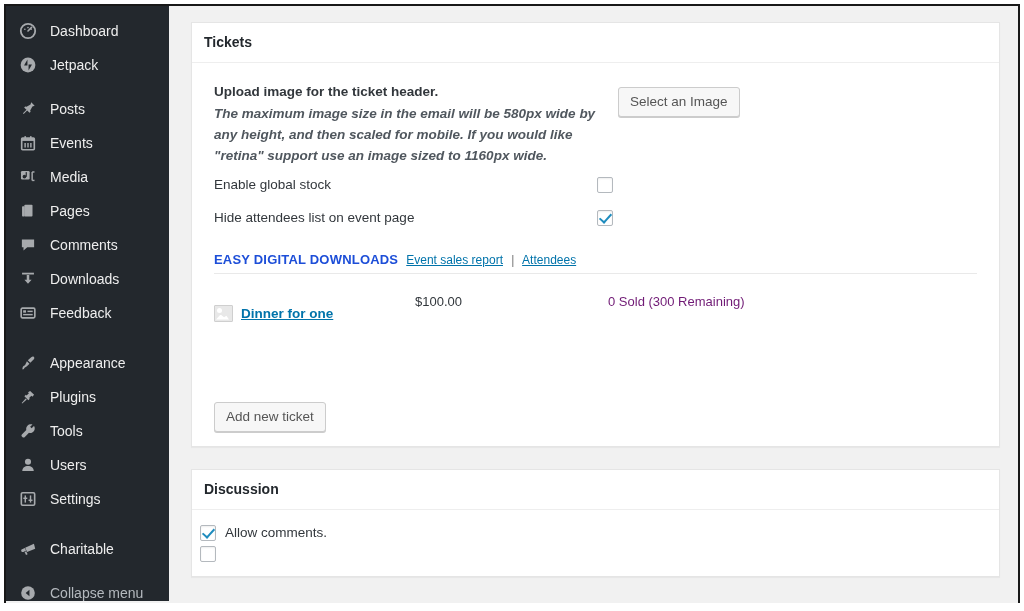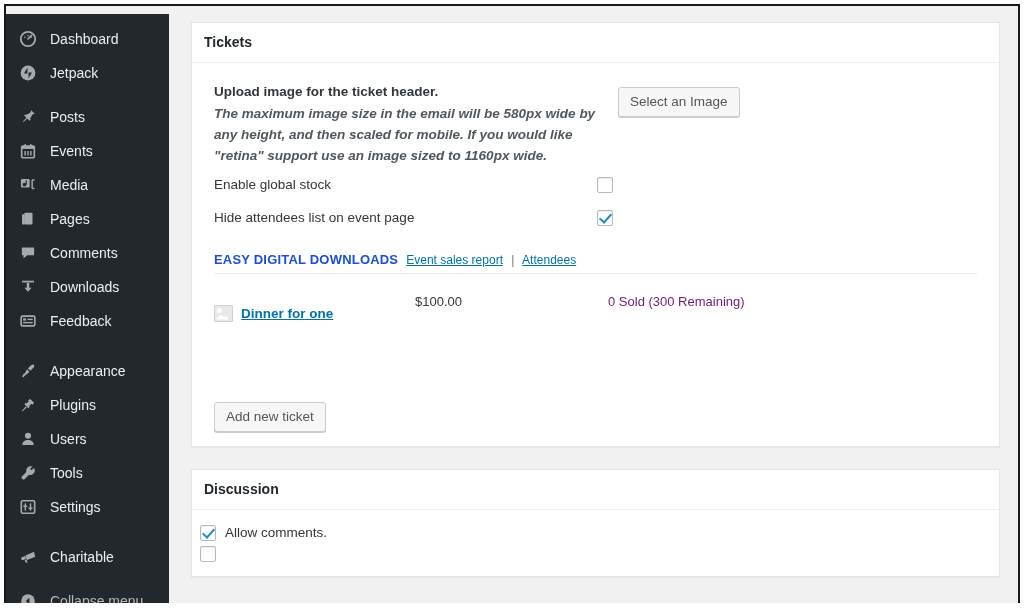--- a/index.html
+++ b/index.html
@@ -23,21 +23,21 @@
     width: 1016px; height: 599px;
     box-sizing: border-box;
     border: 2px solid #181818;
     border-bottom-width: 0;
     background: #f1f1f1;
     overflow: hidden;
   }
   
   .sidebar {
     position: absolute;
-    left: 0; top: 8px;
+    left: 0; top: 0;
     width: 163px; height: 595px;
     background: #23282d;
     box-sizing: border-box;
     padding-top: 8px;
   }
   .menu-item {
     display: flex;
     align-items: center;
     height: 34px;
     padding-left: 12px;
@@ -373,34 +373,34 @@
               <path d="M12.4 3.2 l4.4 4.4 -2 2 -1-1 -2.6 2.6 0.8 0.8 -1.6 1.6 -4.4-4.4 1.6-1.6 0.8 0.8 2.6-2.6 -1-1 Z" fill="#a7aaad"></path>
               <path d="M7.4 11.6 L3 16.6 l0.6 0.6 L8.6 12.8 Z" fill="#a7aaad"></path>
             </svg>
       </span>
       <span class="mlabel">Plugins</span>
     </div>
 
     <div class="menu-item">
       <span class="ico">
         <svg width="18" height="18" viewBox="0 0 20 20">
+              <path d="M16.6 4.4 l-2.6 2.6 -1.6-1.6 2.6-2.6 c-2-0.7-4.2-0.2-5.6 1.3 -1.3 1.3-1.7 3.2-1.3 4.8 L3.2 13.9 c-0.6 0.6-0.6 1.6 0 2.2 l0.8 0.8 c0.6 0.6 1.6 0.6 2.2 0 l4.9-4.9 c1.6 0.5 3.5 0.1 4.8-1.2 1.5-1.5 2-3.6 1.3-5.6 Z" fill="#a7aaad"></path>
+            </svg>
+      </span>
+      <span class="mlabel">Tools</span>
+    </div>
+
+    <div class="menu-item">
+      <span class="ico">
+        <svg width="18" height="18" viewBox="0 0 20 20">
               <circle cx="10" cy="6.4" r="3.4" fill="#a7aaad"></circle>
               <path d="M3.6 16.6 c0-3.6 2.9-5.6 6.4-5.6 s6.4 2 6.4 5.6 Z" fill="#a7aaad"></path>
             </svg>
       </span>
       <span class="mlabel">Users</span>
-    </div>
-
-    <div class="menu-item">
-      <span class="ico">
-        <svg width="18" height="18" viewBox="0 0 20 20">
-              <path d="M16.6 4.4 l-2.6 2.6 -1.6-1.6 2.6-2.6 c-2-0.7-4.2-0.2-5.6 1.3 -1.3 1.3-1.7 3.2-1.3 4.8 L3.2 13.9 c-0.6 0.6-0.6 1.6 0 2.2 l0.8 0.8 c0.6 0.6 1.6 0.6 2.2 0 l4.9-4.9 c1.6 0.5 3.5 0.1 4.8-1.2 1.5-1.5 2-3.6 1.3-5.6 Z" fill="#a7aaad"></path>
-            </svg>
-      </span>
-      <span class="mlabel">Tools</span>
     </div>
 
     <div class="menu-item">
       <span class="ico">
         <svg width="18" height="18" viewBox="0 0 20 20">
               <rect x="2.6" y="3" width="14.8" height="14" rx="1.4" fill="none" stroke="#a7aaad" stroke-width="1.8"></rect>
               <rect x="6.2" y="6" width="1.6" height="8" fill="#a7aaad"></rect>
               <rect x="4.8" y="8.4" width="4.4" height="1.6" fill="#a7aaad"></rect>
               <rect x="12" y="6" width="1.6" height="8" fill="#a7aaad"></rect>
               <rect x="10.6" y="10.6" width="4.4" height="1.6" fill="#a7aaad"></rect>

